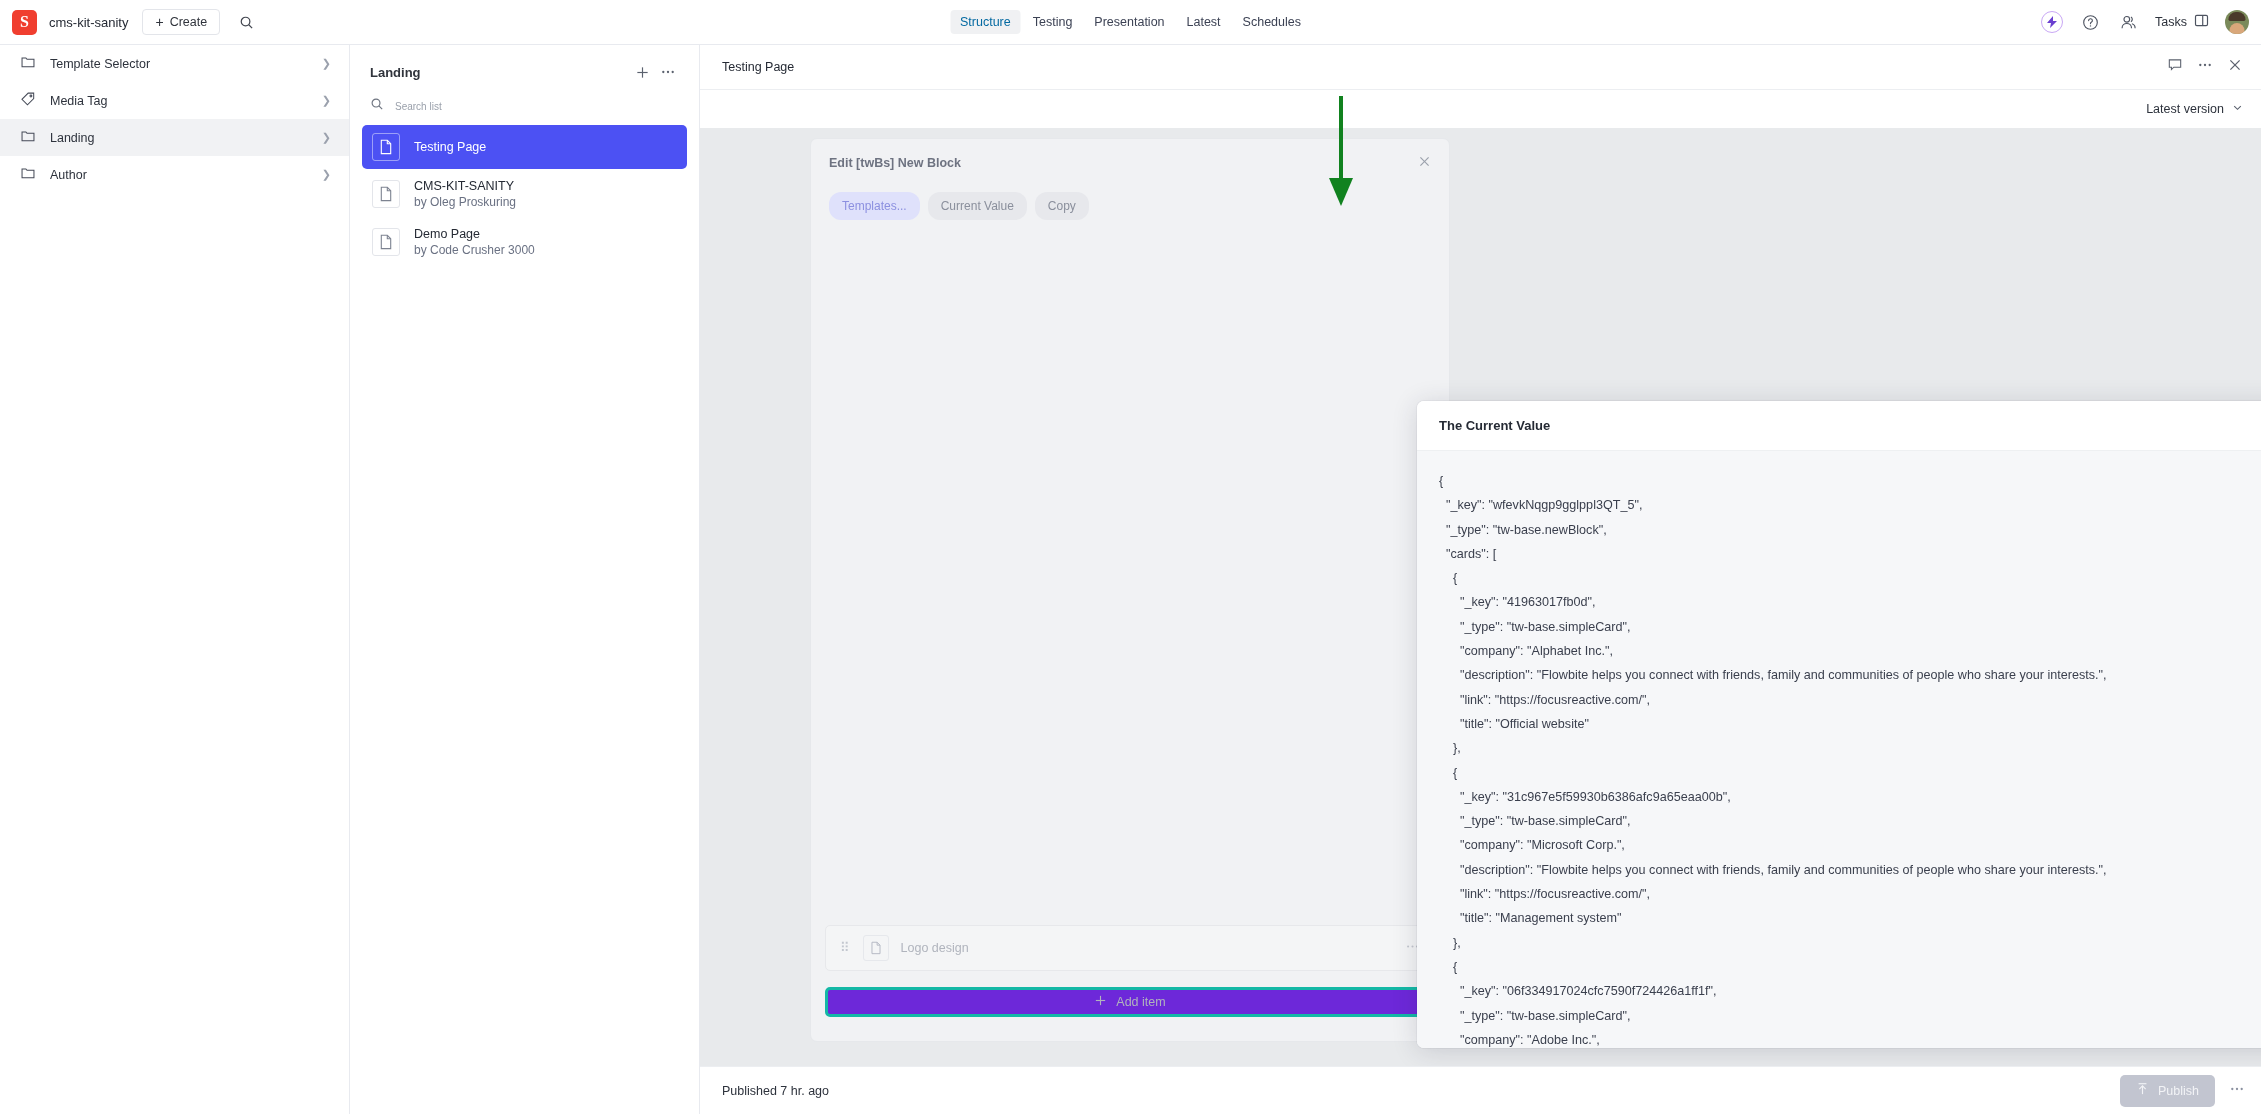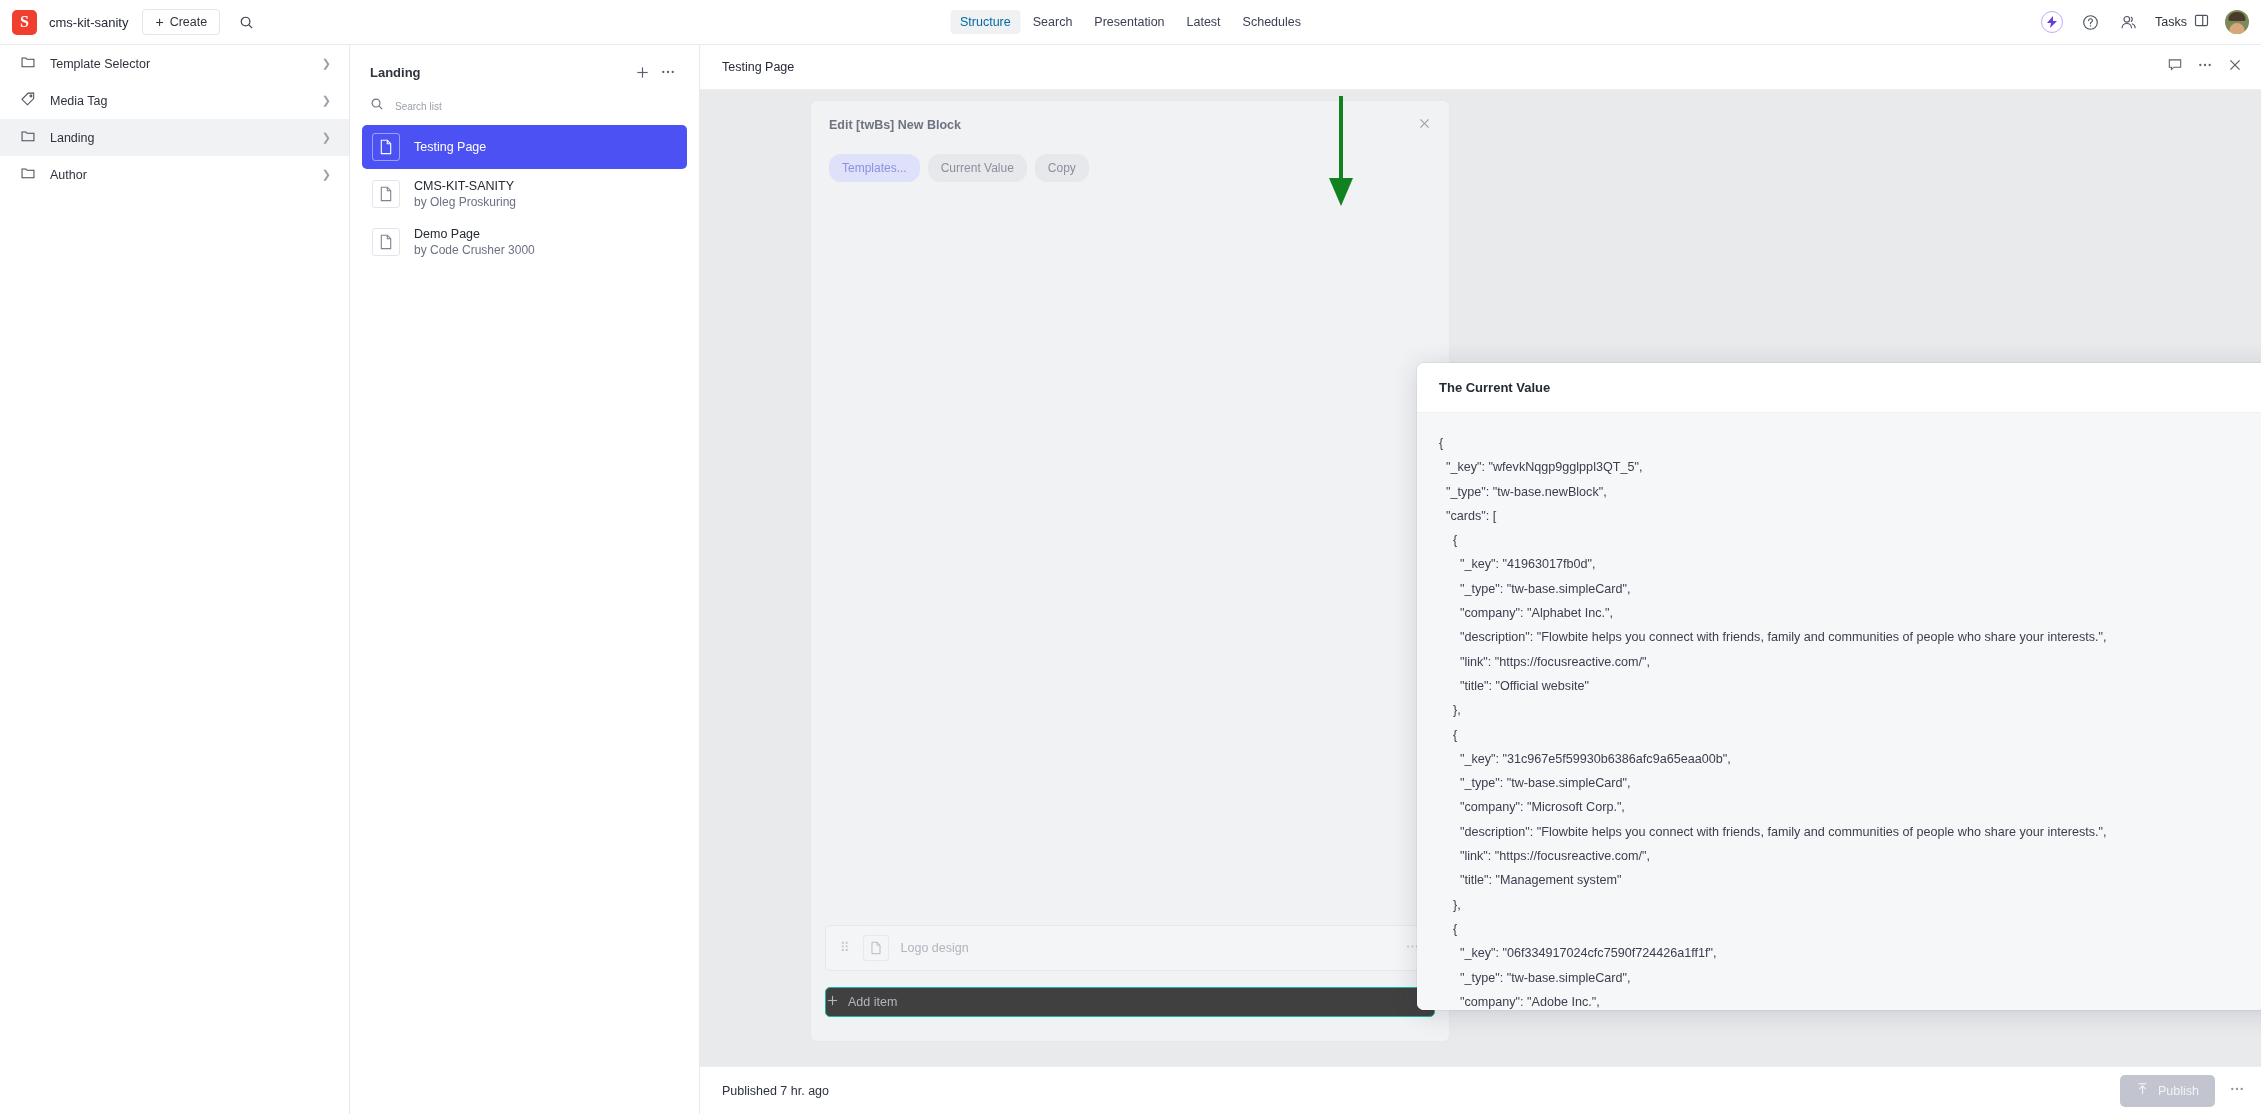--- a/index.html
+++ b/index.html
@@ -173,22 +173,22 @@
   .card-slot.logo-row { bottom: 70px; }
   .drag-dots { color: #c3c7cf; font-size: 13px; letter-spacing: 1px; line-height: .7; cursor: grab; }
   .slot-thumb {
     width: 26px; height: 26px; border: 1px solid #e6e8ec; border-radius: 3px;
     display: flex; align-items: center; justify-content: center; color: #b4b8c2;
   }
   .slot-label { flex: 1; font-size: 12.5px; color: #b0b4bd; }
   .slot-more { color: #c3c7cf; font-size: 13px; letter-spacing: 1px; cursor: pointer; }
   .add-item-btn {
     position: absolute; left: 14px; right: 14px; bottom: 24px; height: 30px;
-    border: 1px solid #14b8a6; border-radius: 5px; background: #404040;
-    display: flex; align-items: center; gap: 9px;
+    border: 3px solid #14b8a6; border-radius: 5px; background: #6d28d9;
+    display: flex; align-items: center; justify-content: center; gap: 9px;
     font-size: 12.5px; color: #b0b4bd; cursor: pointer;
   }
 
   
   .green-arrow { position: absolute; left: 1325px; top: 96px; z-index: 60; pointer-events: none; }
 
   
   .modal-overlay {
     position: absolute; left: 0; top: 0; right: 0; bottom: 0; z-index: 50;
   }
@@ -245,21 +245,21 @@
     </div>
     <div class="topbar-search">
       <svg width="15" height="15" viewBox="0 0 16 16" fill="none" stroke="#41454f" stroke-width="1.3">
         <circle cx="7" cy="7" r="4.6"></circle>
           <line x1="10.4" y1="10.4" x2="14" y2="14"></line>
       </svg>
     </div>
 
     <div class="nav-tabs">
       <div class="nav-tab active">Structure</div>
-      <div class="nav-tab">Search</div>
+      <div class="nav-tab">Testing</div>
       <div class="nav-tab">Presentation</div>
       <div class="nav-tab">Latest</div>
       <div class="nav-tab">Schedules</div>
     </div>
 
     <div class="topbar-right">
       <div class="zap-ring">
         <svg width="10" height="12" viewBox="0 0 10 12" fill="#6a3fd0">
             <polygon points="6,0 0,7 4,7 3,12 10,5 6,5"></polygon>
           </svg>
@@ -425,20 +425,30 @@
         </span>
         <span>
           <svg width="16" height="16" viewBox="0 0 16 16" stroke="#5b616e" stroke-width="1.25">
               <line x1="3.4" y1="3.4" x2="12.6" y2="12.6"></line>
               <line x1="12.6" y1="3.4" x2="3.4" y2="12.6"></line>
             </svg>
         </span>
       </div>
     </div>
 
+    <div class="doc-subheader">
+      <div class="version-select">
+        <span>Latest version</span>
+        <span>
+          <svg width="11" height="11" viewBox="0 0 12 12" fill="none" stroke="#5b616e" stroke-width="1.2">
+              <polyline points="2.4,4.4 6,8 9.6,4.4"></polyline>
+            </svg>
+        </span>
+      </div>
+    </div>
 
     <div class="doc-body">
 
       <div class="edit-card">
         <div class="edit-card-head">
           <div class="edit-card-title">Edit [twBs] New Block</div>
           <div class="edit-card-close">
             <svg width="13" height="13" viewBox="0 0 14 14" stroke="#9aa0ab" stroke-width="1.2">
                 <line x1="2.6" y1="2.6" x2="11.4" y2="11.4"></line>
                 <line x1="11.4" y1="2.6" x2="2.6" y2="11.4"></line>

